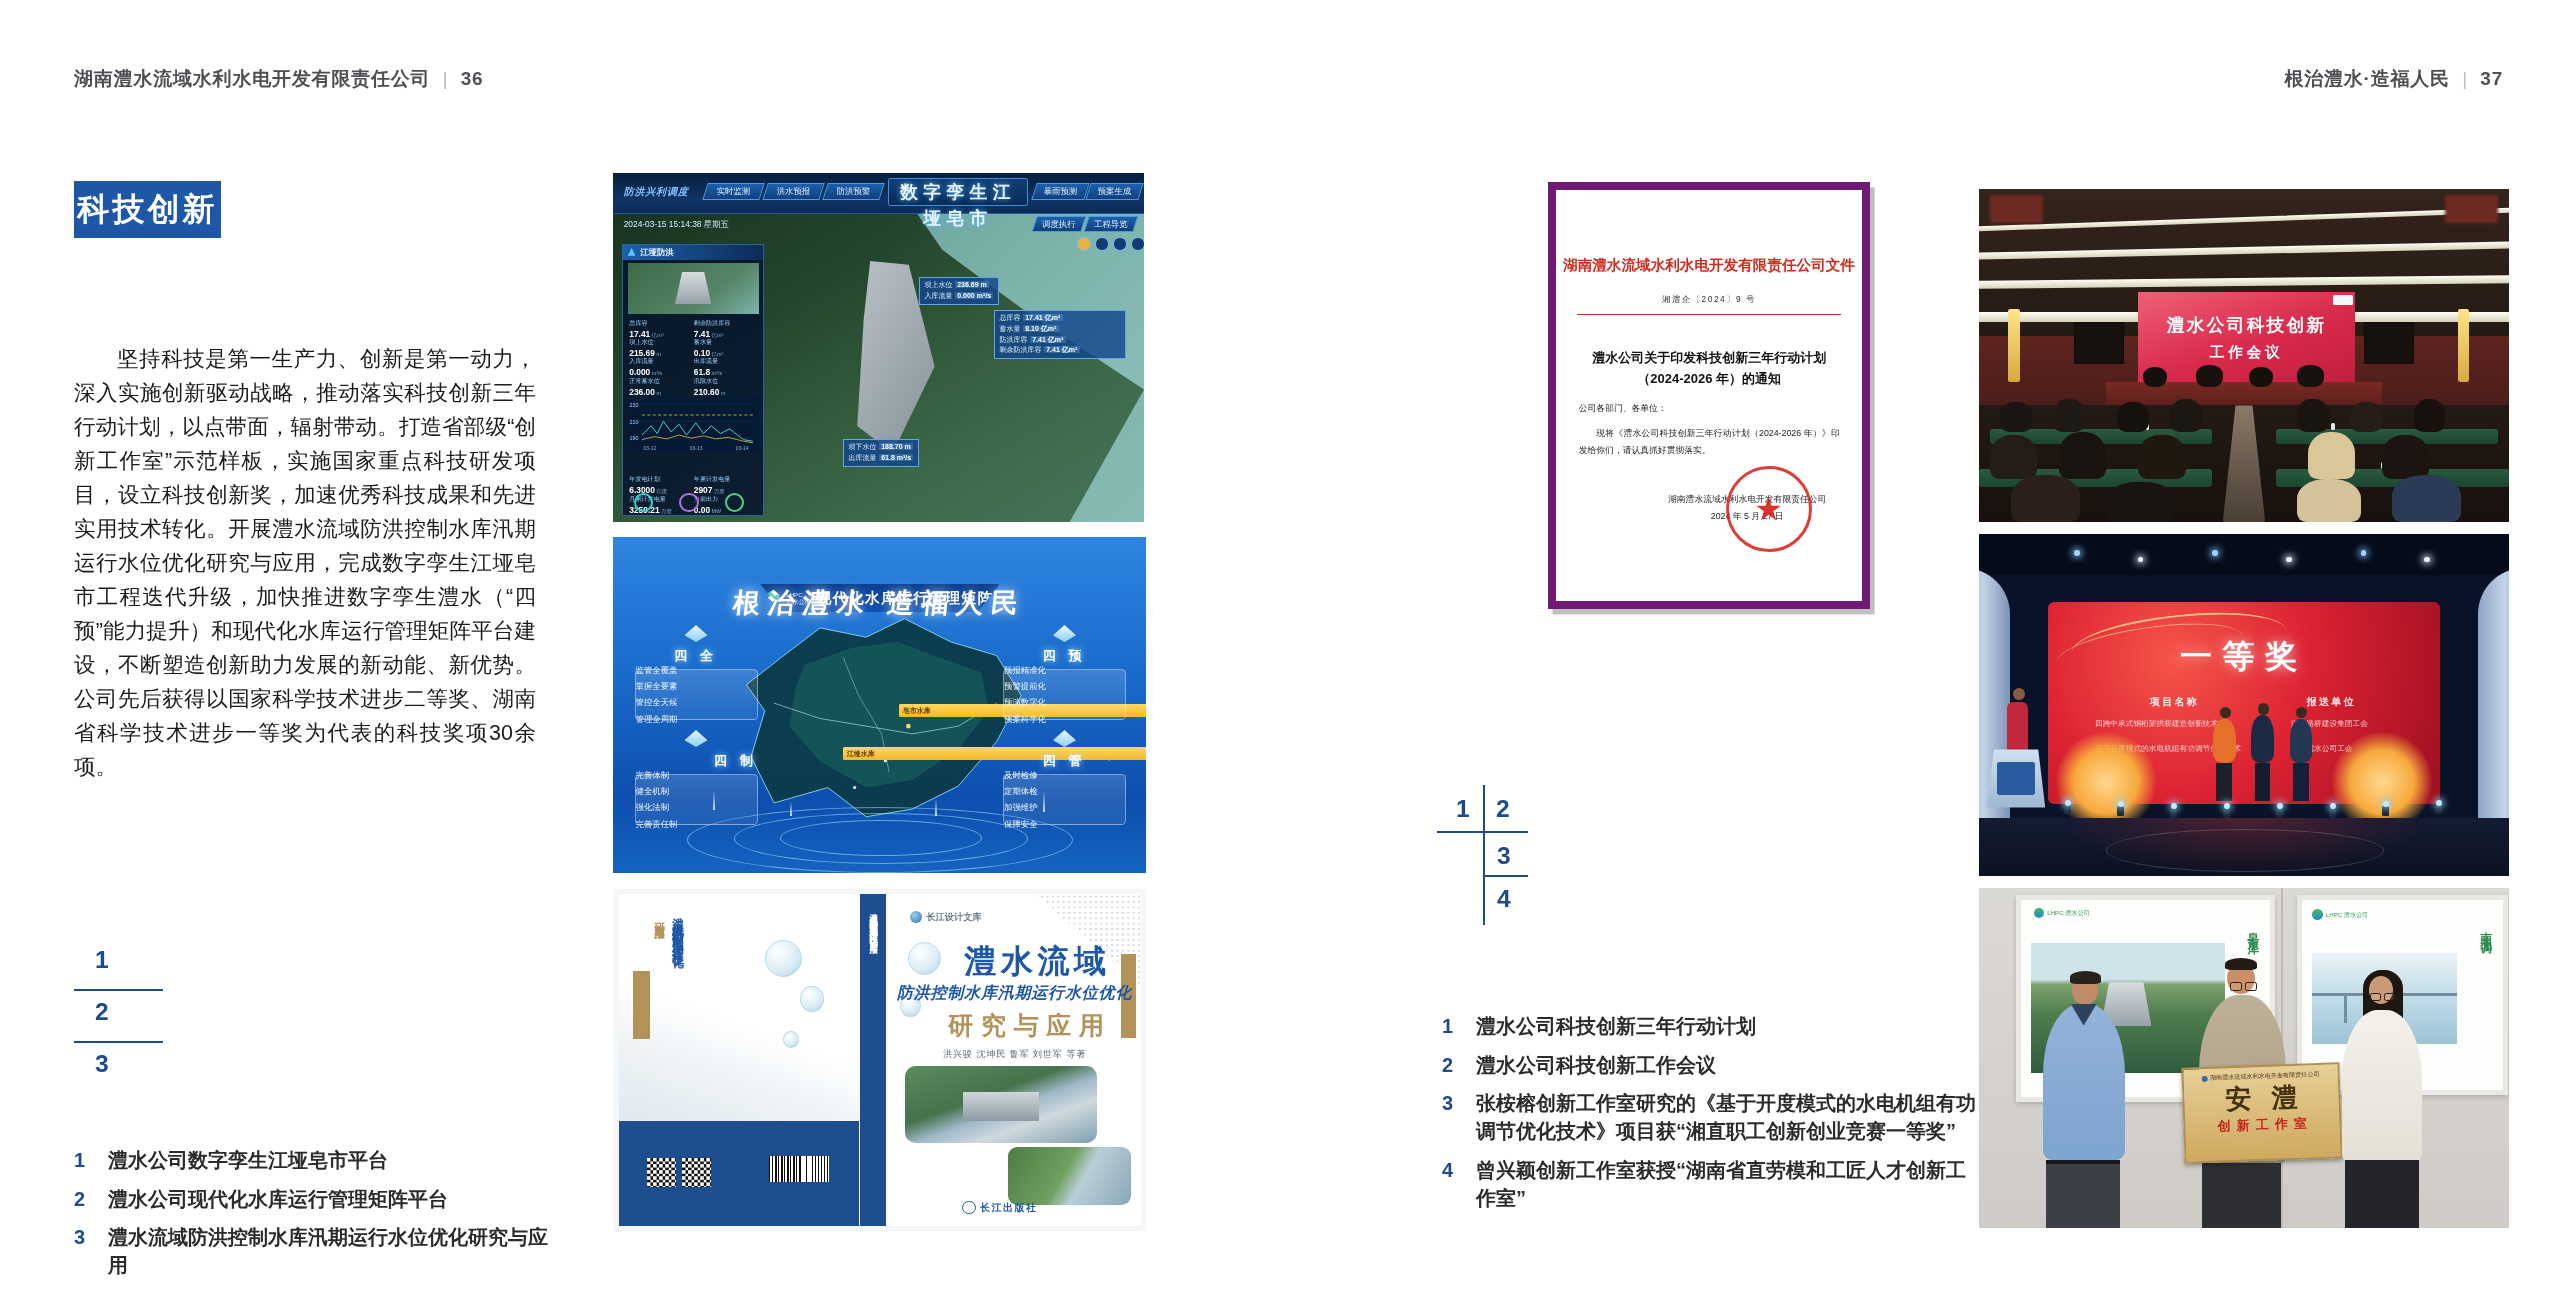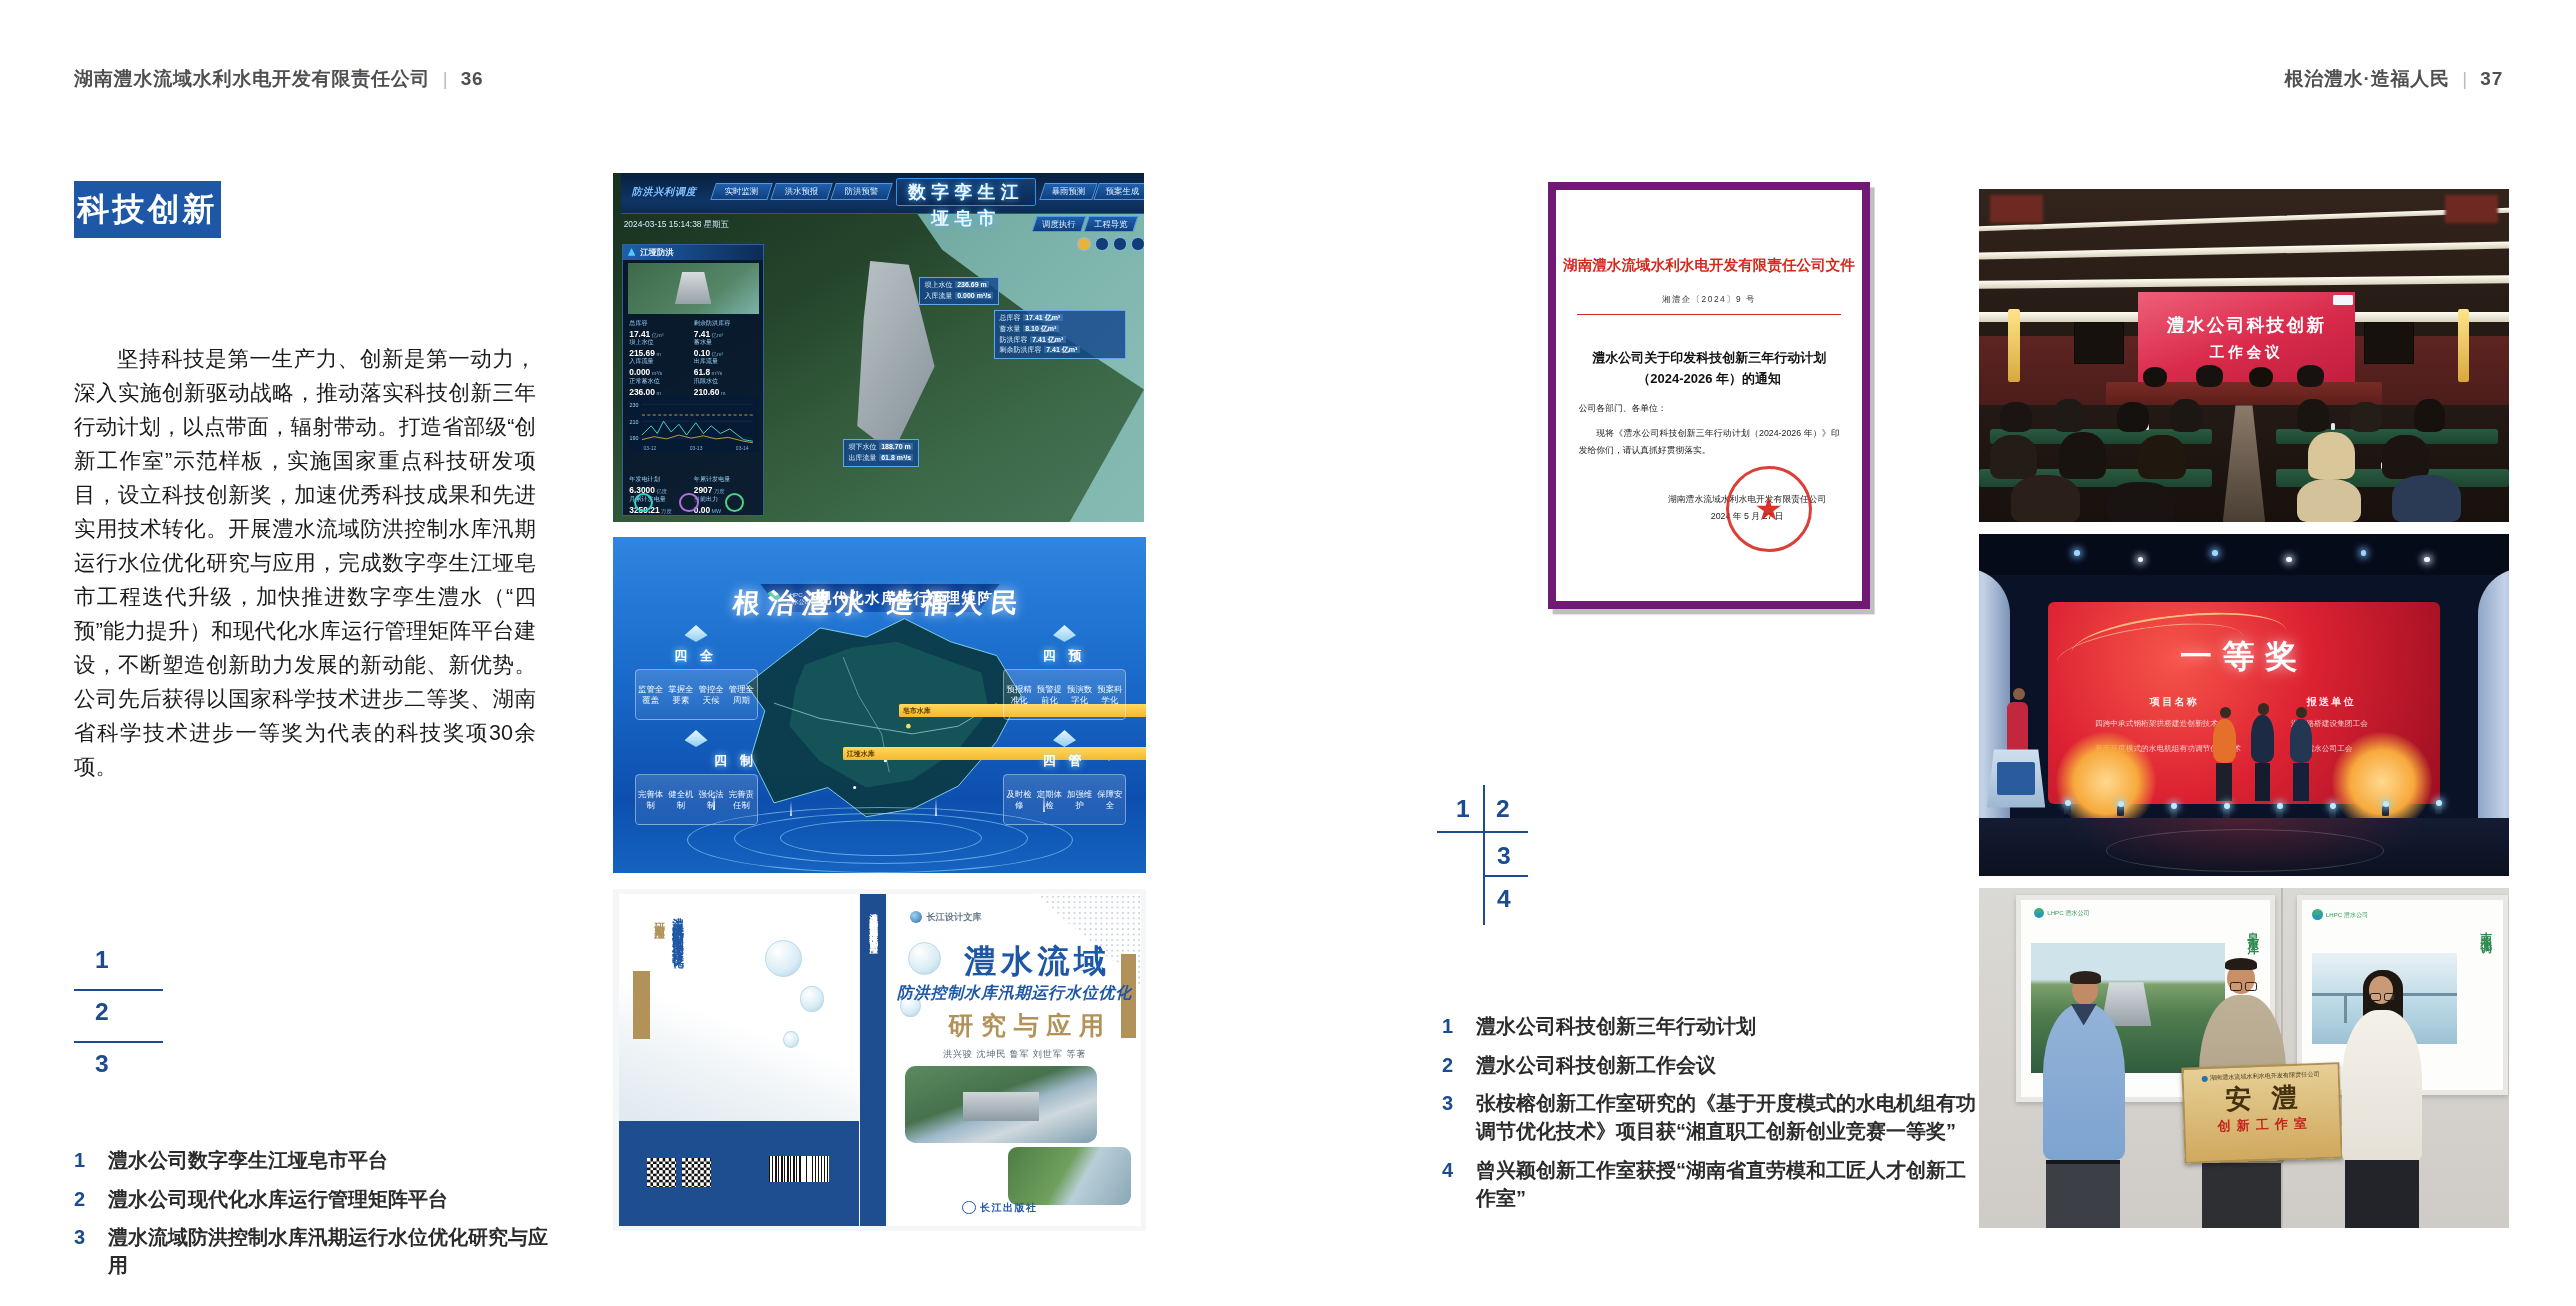--- a/index.html
+++ b/index.html
@@ -61,22 +61,22 @@
   .mx-logo-t{font-size:6.1px;line-height:7px;color:#cfe8ff;text-align:left;}
   .mx-title{font-size:14.6px;font-weight:bold;letter-spacing:1.5px;}
   .mx-slogan{color:#ffffff;font-size:27px;font-weight:bold;letter-spacing:7.7px;transform:skewX(-6deg);
              text-shadow:0 0 10.7px rgba(255,255,255,.8);white-space:nowrap;}
   .mx-grp-t{color:#fff;font-size:13px;font-weight:bold;letter-spacing:4.6px;text-align:center;
             text-shadow:0 0 7.7px #9fe0ff;}
   .mx-ico{width:23px;height:17px;background:linear-gradient(#e8f6ff,#8fd0f0);
           clip-path:polygon(50% 0,100% 60%,50% 100%,0 60%);margin:0 auto;}
   .mx-panel{background:linear-gradient(rgba(255,255,255,.16),rgba(255,255,255,.06));
             border:0.8px solid rgba(255,255,255,.4);border-radius:4.6px;
-            display:grid;grid-template-columns:1fr 1fr 1fr 1fr;align-content:center;row-gap:5.4px;
-            color:#f2f9ff;font-size:8.4px;text-align:center;}
+            display:grid;grid-template-columns:1fr;align-content:center;row-gap:5.4px;
+            color:#f2f9ff;font-size:8.4px;}
   .mx-pin{background:linear-gradient(#ffd95e,#f4b72c);color:#5c3a00;font-size:7px;font-weight:bold;
           padding:1.5px 3.8px;border-radius:1.5px;position:relative;white-space:nowrap;}
   .mx-pin:after{content:"";position:absolute;left:50%;bottom:-3.8px;margin-left:-3.1px;border:3.1px solid transparent;
                 border-top-color:#f4b72c;}
   .ripple{border:0.8px solid rgba(170,230,255,.55);border-radius:50%;position:absolute;}
   .pillar{position:absolute;width:1.5px;background:linear-gradient(rgba(255,255,255,0),rgba(255,255,255,.8));}
   
   .book{background:#f4f6f8;}
   .bk-back{background:linear-gradient(200deg,#ffffff 55%,#eef3f6 75%,#dfe9ef);}
   .bk-band{background:#1e4e8f;}
@@ -182,21 +182,21 @@
         <span class="n">3</span>
         <span>澧水流域防洪控制水库汛期运行水位优化研究与应用</span>
       </div>
   </div>
 
   <div class="fig dash" style="left:613px;top:173px;width:531px;height:349px;">
     <div class="abs dash-water" style="left:0;top:0;width:100%;height:100%;"></div>
     <div class="abs dash-water2" style="left:0;top:0;width:100%;height:100%;"></div>
     <div class="abs dash-dam" style="left:196px;top:88px;width:161px;height:192px;"></div>
 
-    <div class="abs dash-head" style="left:8px;top:0;width:100%;height:40px;padding-left:34px;">
+    <div class="abs dash-head" style="left:0;top:0;width:100%;height:40px;padding-left:34px;">
       <div class="abs dash-corner" style="left:10.7px;top:12.3px;">防洪兴利调度</div>
       <div class="abs dash-tab" style="left:92px;top:10px;width:55px;height:15.4px;">
           <span>实时监测</span>
         </div>
       <div class="abs dash-tab" style="left:152px;top:10px;width:55px;height:15.4px;">
           <span>洪水预报</span>
         </div>
       <div class="abs dash-tab" style="left:212px;top:10px;width:55px;height:15.4px;">
           <span>防洪预警</span>
         </div>

